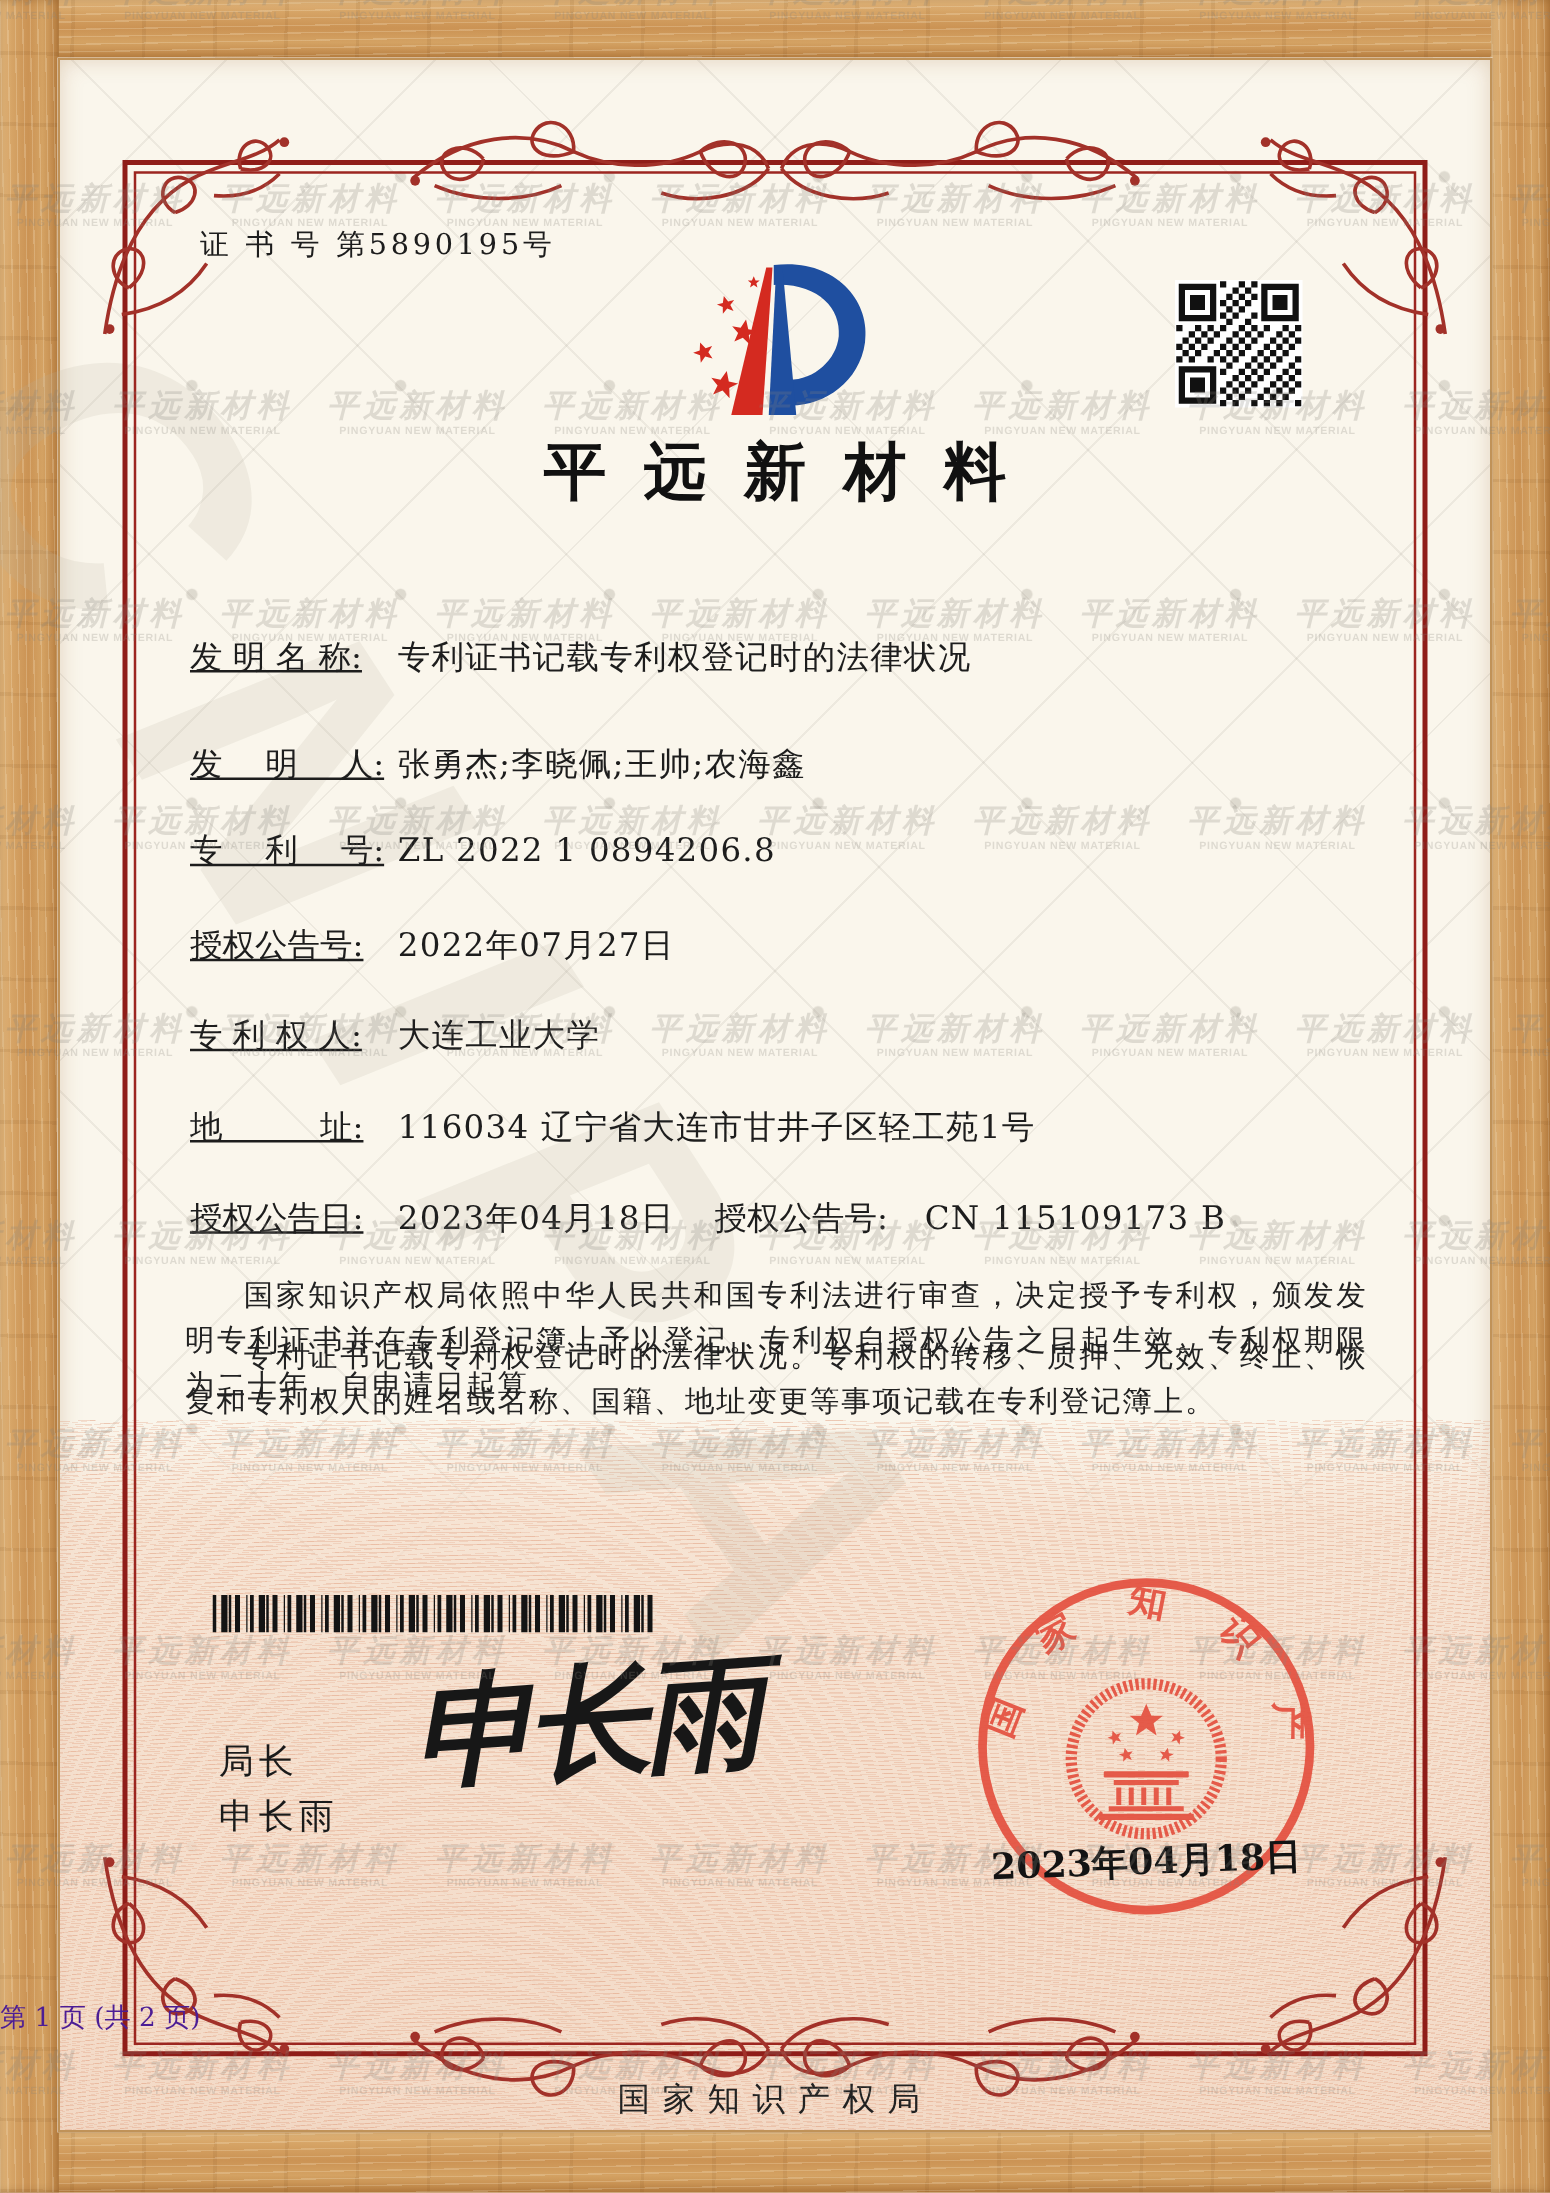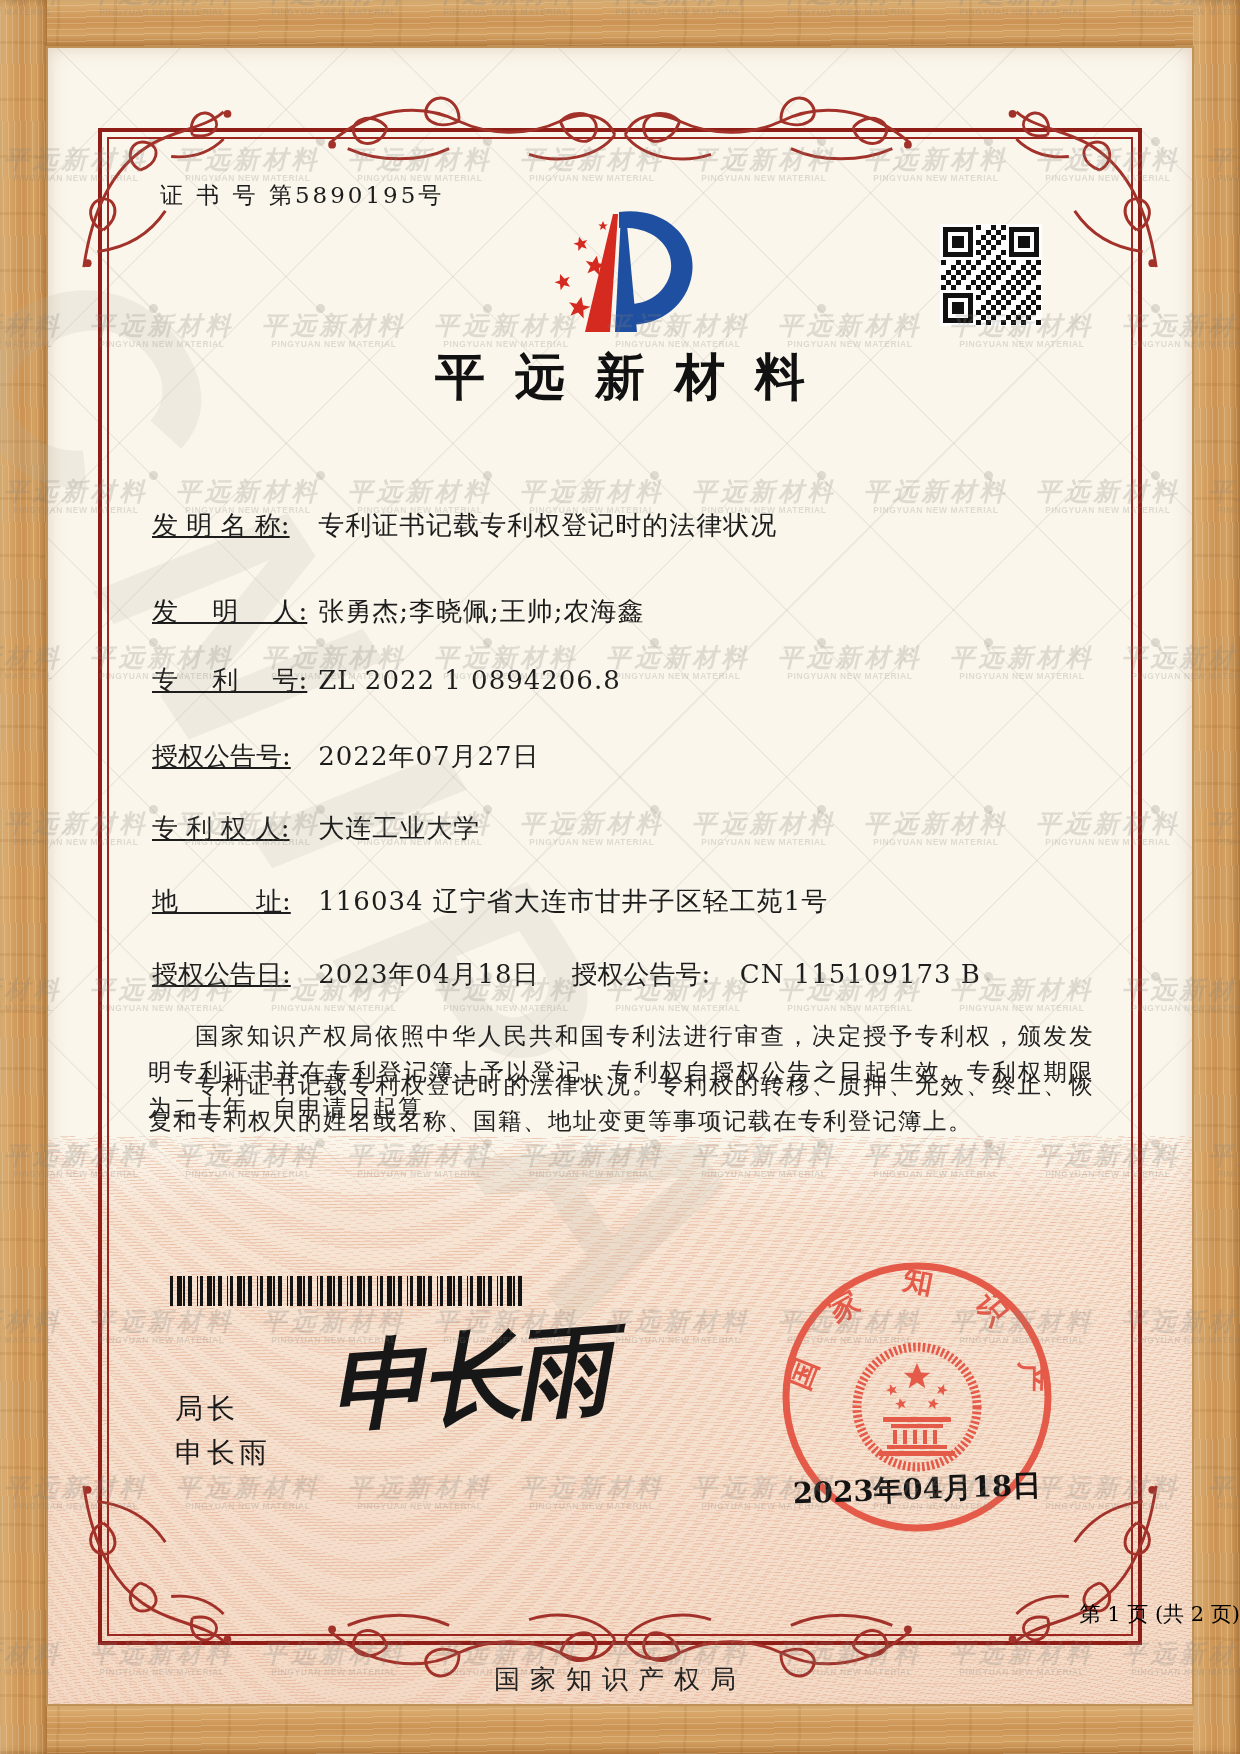--- a/index.html
+++ b/index.html
@@ -56,21 +56,21 @@
        text-align:justify;text-indent:2em;letter-spacing:1.5px;}
   .barcode{position:absolute;left:170px;top:1276px;width:357px;height:30px;overflow:hidden;}
   .bar{position:absolute;top:0;bottom:0;background:#141414;}
   .officer{position:absolute;left:175px;font-size:28px;color:#1a1a1a;
        font-family:"Liberation Sans","DejaVu Sans",sans-serif;letter-spacing:4px;}
   .signature{position:absolute;left:330px;top:1312px;width:330px;font-size:98px;color:#171717;
        font-style:italic;font-weight:bold;transform:rotate(-4deg);letter-spacing:-6px;
        font-family:"DejaVu Serif",serif;}
   .seal-date{position:absolute;left:767px;top:1470px;width:300px;text-align:center;font-size:29px;
        font-weight:bold;color:#131313;transform:rotate(-2deg);}
-  .pageno{position:absolute;left:0;width:1240px;top:1600px;text-align:right;font-size:21px;color:#000000;}
+  .pageno{position:absolute;left:0;width:1240px;top:1600px;text-align:left;font-size:21px;color:#4c1d95;}
   .contnote{position:absolute;left:0;width:1240px;top:1662px;text-align:center;font-size:26px;
        letter-spacing:10px;color:#222;}
 
   
   .qr{position:absolute;left:940px;top:224px;width:102px;height:102px;background:#fff;}
   .qf{position:absolute;width:20px;height:20px;border:5px solid #111;background:#fff;}
   .qf::after{content:"";position:absolute;inset:4px;background:#111;}
   .qf.tl{left:3px;top:3px;}  .qf.tr{right:3px;top:3px;}  .qf.bl{left:3px;bottom:3px;}
   .qm{position:absolute;width:5px;height:5px;background:#111;}
 

